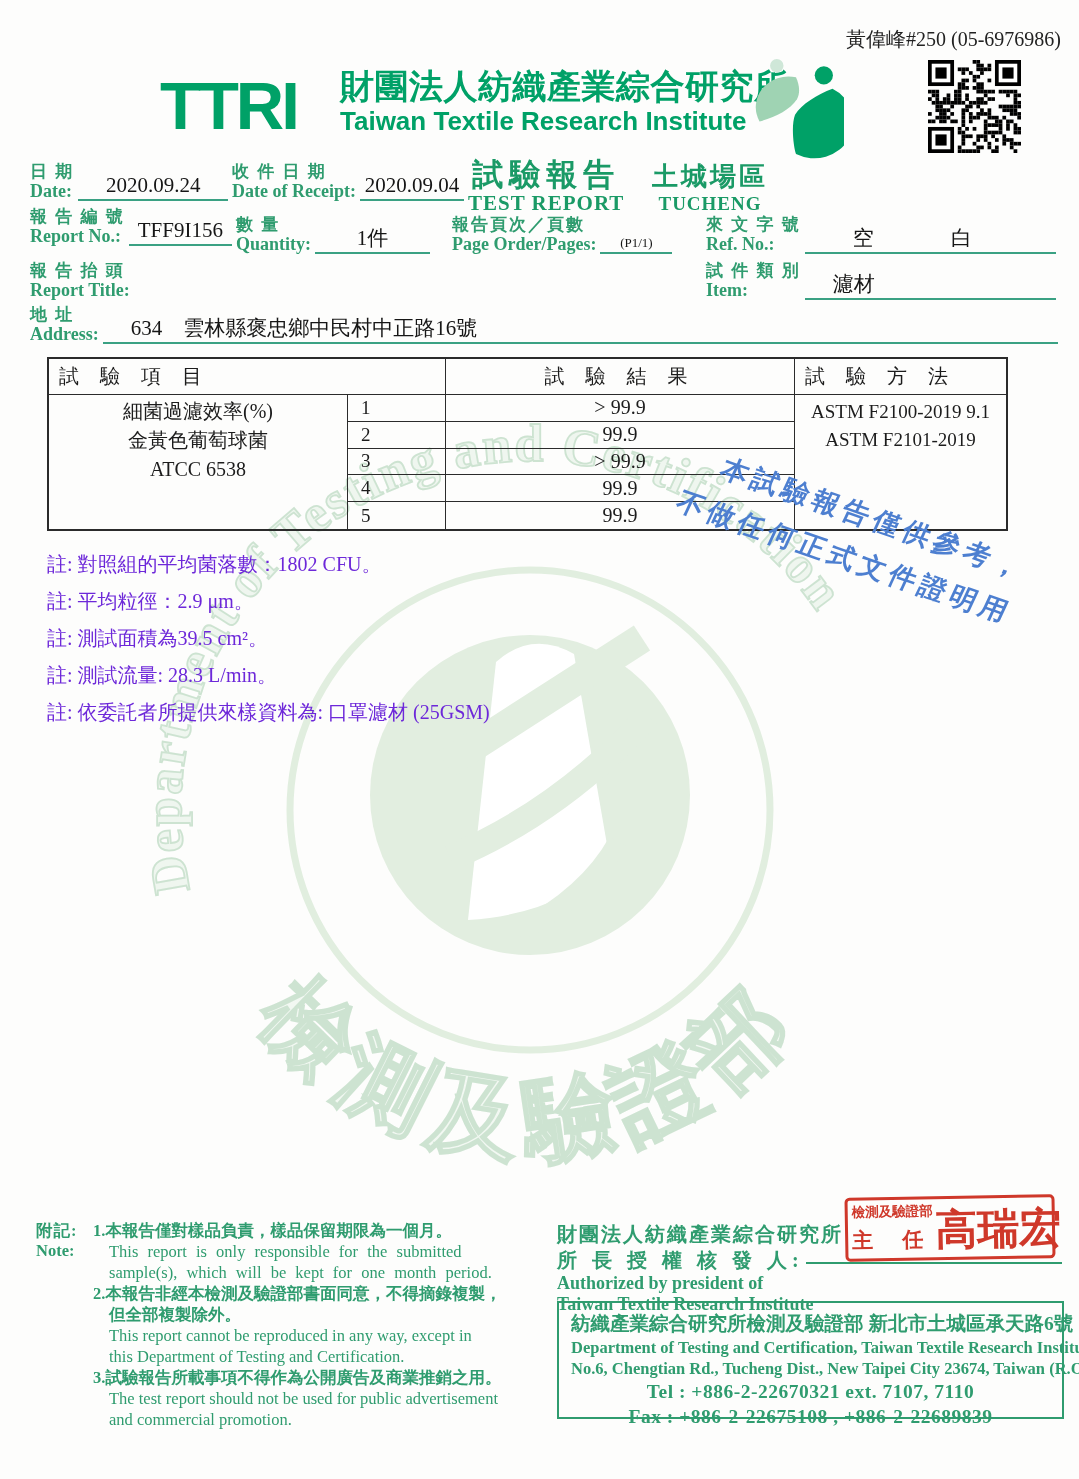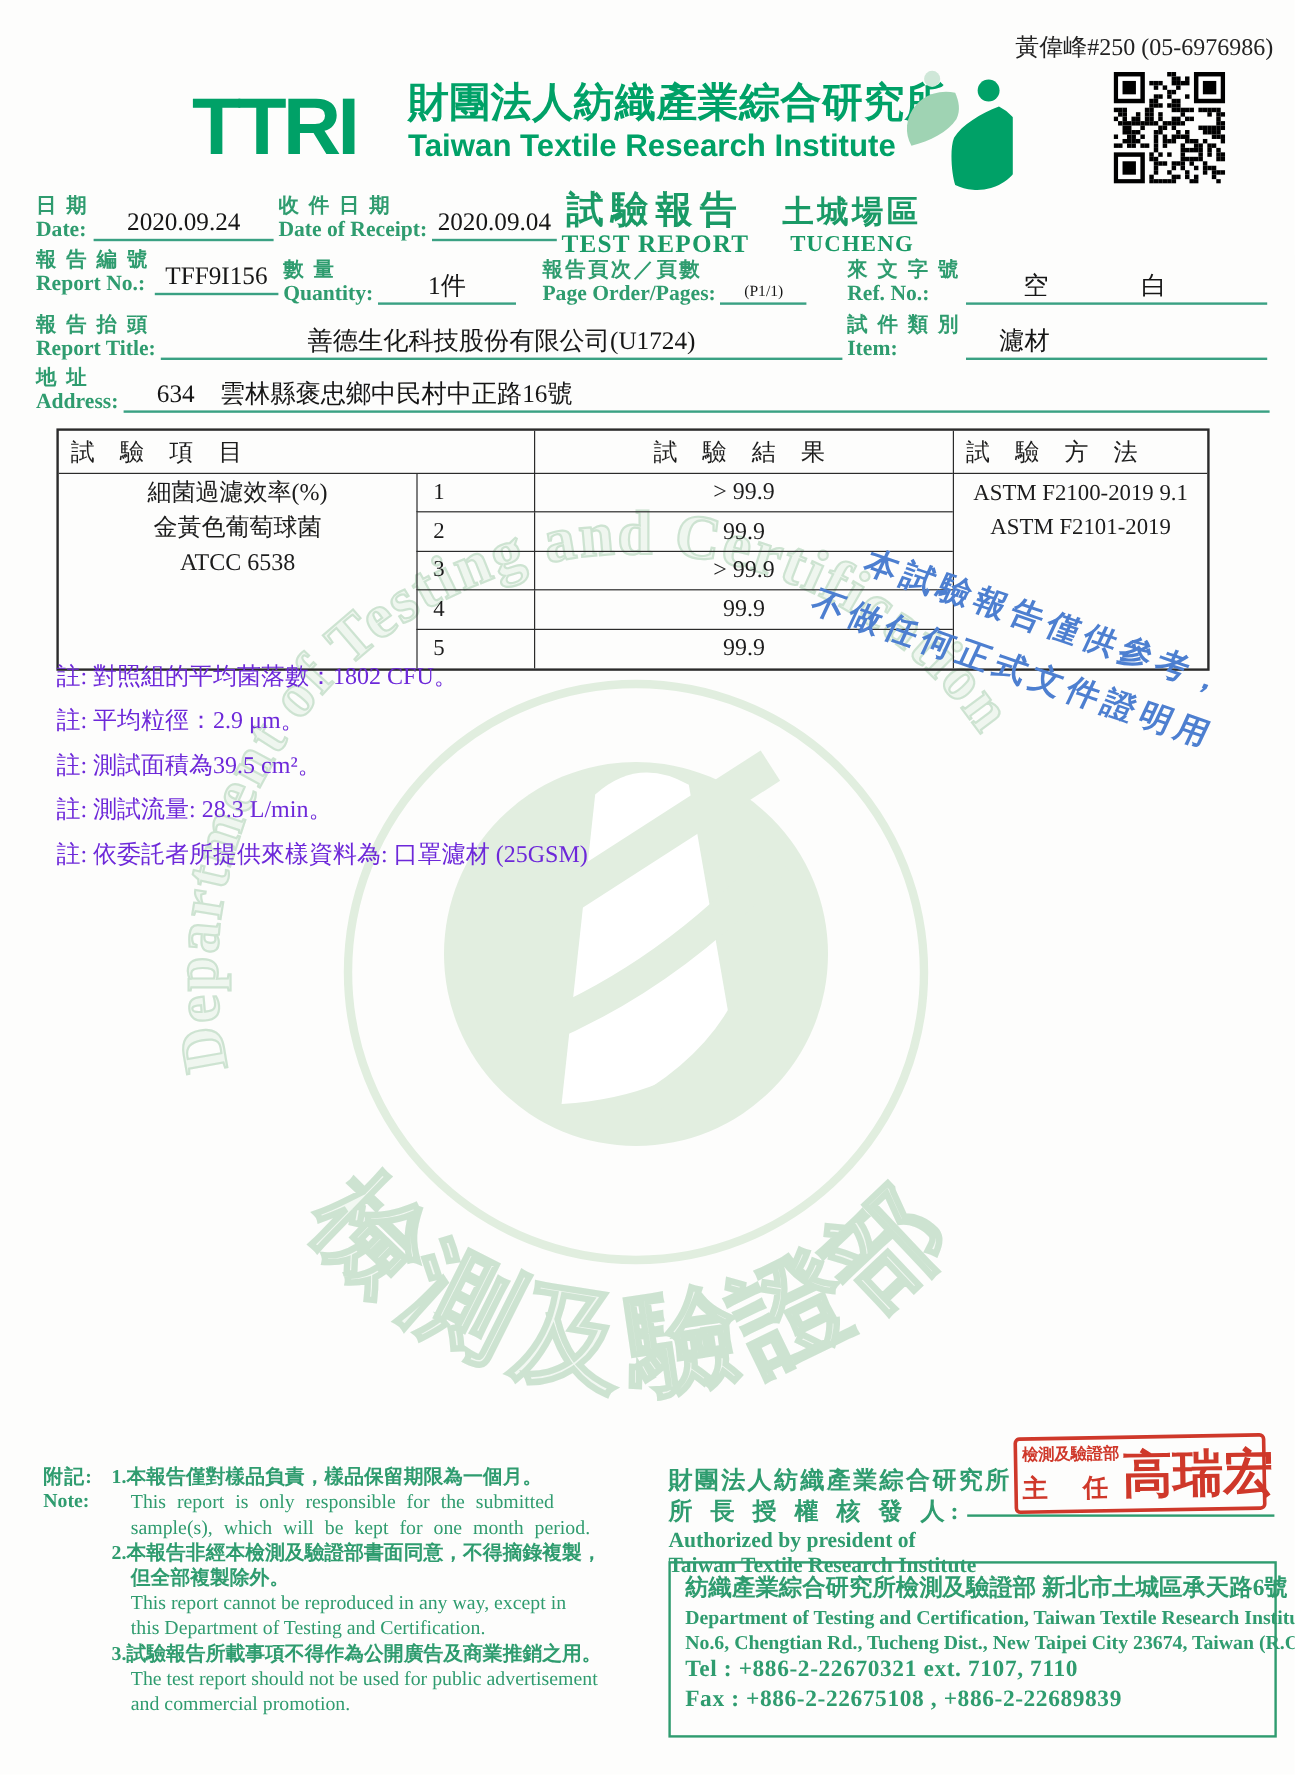--- a/index.html
+++ b/index.html
@@ -36,21 +36,21 @@
   .flabel{color:#2f9c6f;white-space:nowrap;line-height:1.1;padding-right:4px;}
   .flabel .zh{font-size:17px;font-weight:700;letter-spacing:2px;}
   .flabel .en{font-size:18px;font-weight:600;letter-spacing:0px;}
   .fvalue{flex:1;border-bottom:2px solid #3aa183;font-size:21px;color:#161616;
           text-align:center;white-space:nowrap;padding:0 2px 1px;line-height:1.25;}
   .fvalue.left{text-align:left;padding-left:28px;}
   .fvalue.small{font-size:13px;flex:none;width:72px;}
   .fvalue.wide{letter-spacing:36px;}
 
   
-  .test-table{position:absolute;left:47px;top:357px;width:961px;height:202px;z-index:1;
+  .test-table{position:absolute;left:47px;top:357px;width:961px;height:174px;z-index:1;
               display:grid;grid-template-columns:298px 98px 349px auto;
               grid-template-rows:36px repeat(5,1fr);
               border:2px solid #2b2b2b;font-size:20px;}
   .test-table > div{display:flex;align-items:center;}
   .th{letter-spacing:8px;border-bottom:1.6px solid #2b2b2b;padding:0 10px;font-size:20px;}
   .th-item{grid-column:1/3;grid-row:1;}
   .th-result{grid-column:3;grid-row:1;border-left:1.6px solid #2b2b2b;justify-content:center;}
   .th-method{grid-column:4;grid-row:1;border-left:1.6px solid #2b2b2b;}
   .cell-item{grid-column:1;grid-row:2/7;flex-direction:column;align-items:flex-start;
              justify-content:flex-start;padding:2px 8px;}
@@ -91,22 +91,22 @@
   .auth-line{position:absolute;left:806px;top:1262px;width:256px;border-top:2px solid #2f9c6f;z-index:2;}
 
   .stamp{position:absolute;left:845px;top:1196px;width:210px;height:64px;z-index:4;
          border:3.5px solid #cf382a;border-radius:5px;color:#cf382a;display:flex;
          padding:2px 4px;transform:rotate(-1deg);background:rgba(255,255,255,0.0);}
   .stamp .col{display:flex;flex-direction:column;justify-content:space-between;width:84px;padding:1px 0 2px;}
   .stamp .dept{font-size:13.5px;font-weight:800;letter-spacing:0px;white-space:nowrap;}
   .stamp .role{font-size:21px;font-weight:800;letter-spacing:12px;white-space:nowrap;}
   .stamp .name{font-size:42px;font-weight:800;line-height:58px;letter-spacing:0px;white-space:nowrap;}
 
-  .office{position:absolute;left:557px;top:1301px;width:507px;height:147px;z-index:2;
-          border:2.5px solid #2f9c6f;color:#2f9c6f;padding:7px 12px 0;}
+  .office{position:absolute;left:557px;top:1301px;width:507px;height:118px;z-index:2;
+          border:2.5px solid #2f9c6f;color:#2f9c6f;padding:7px 12px 0;text-align:center;}
   .office .zh{font-size:19.5px;font-weight:700;line-height:27px;white-space:nowrap;}
   .office .en{font-size:16.5px;font-weight:600;line-height:21px;white-space:nowrap;}
   .office .tel{font-size:19.5px;font-weight:700;line-height:25px;letter-spacing:0.5px;white-space:nowrap;}
 </style>
 </head>
 <body>
 
 <div class="page">
 
   <svg class="watermark" viewBox="0 0 1079 1479">
@@ -415,21 +415,20 @@
         <div class="en">Ref. No.:</div>
       </div>
     <div class="fvalue wide">空 白</div>
   </div>
 
   <div class="field" style="left:30px;top:262px;width:672px;">
     <div class="flabel">
         <div class="zh">報 告 抬 頭</div>
         <div class="en">Report Title:</div>
       </div>
-    <div class="fvalue">善德生化科技股份有限公司(U1724)</div>
   </div>
   <div class="field" style="left:706px;top:262px;width:350px;">
     <div class="flabel">
         <div class="zh">試 件 類 別</div>
         <div class="en">Item:</div>
       </div>
     <div class="fvalue left">濾材</div>
   </div>
 
   <div class="field" style="left:30px;top:306px;width:1028px;">

